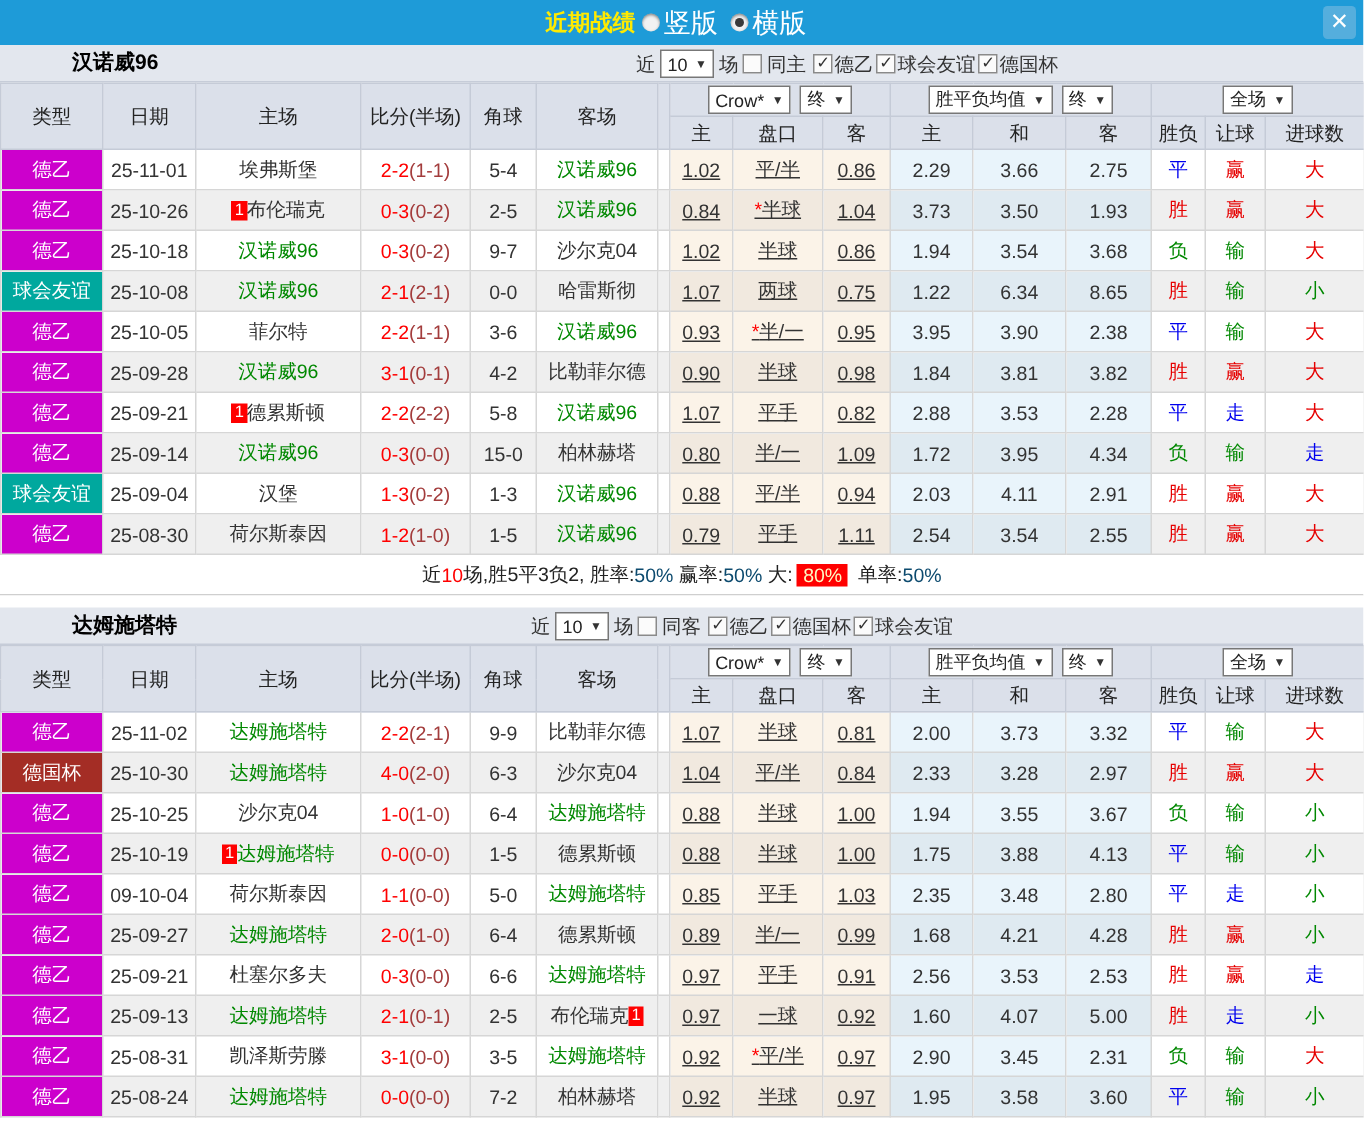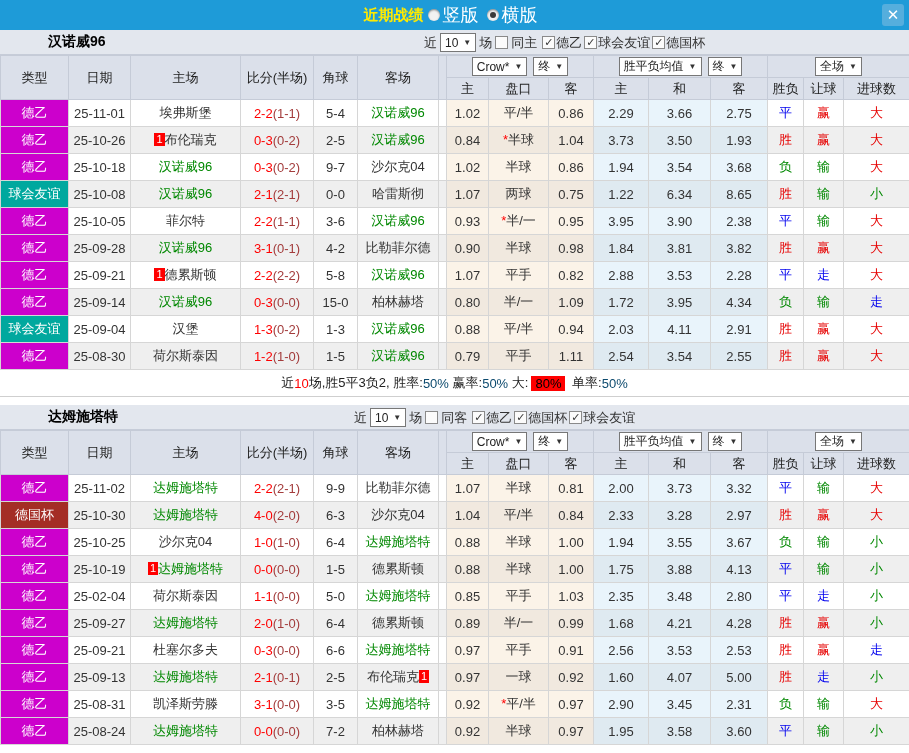--- a/index.html
+++ b/index.html
@@ -36,41 +36,41 @@
   .lg-item { display: inline-flex; align-items: center; gap: 1px; margin-left: 2px; }
 
   
   table { border-collapse: collapse; table-layout: fixed; width: 909px; }
   thead th { background: #dbe0ea; font-weight: normal; color: #222; font-size: 13px;
     border: 1px solid #c5cbd7; height: 22px; text-align: center; }
   thead .dd-cell { display: flex; justify-content: center; gap: 6px; align-items: center; }
   tbody td { border: 1px solid #d6d6d6; height: 27px; text-align: center;
     font-size: 13px; color: #333; background: #fff; overflow: hidden; }
   tr.even td { background: #efefef; }
-  td.c-odds { background: #fbf3e8; } tr.even td.c-odds { background: #f1e9df; }
+  td.c-odds { background: #fbf3e8; text-decoration: underline; } tr.even td.c-odds { background: #f1e9df; }
   td.c-avg { background: #e9f4fb; } tr.even td.c-avg { background: #dfeaf1; }
   td.c-type { color: #fff; }
   td.c-type.lg-de2 { background: #cc00cc; }
   td.c-type.lg-fr  { background: #00a89e; }
   td.c-type.lg-cup { background: #a42d25; }
   .team { color: #333; cursor: pointer; }
   .team.on { color: #008800; }
   .sc { color: #ff0000; cursor: pointer; } .half { color: #a33c3c; cursor: pointer; }
   .badge { background: #ff0000; color: #fff; font-size: 11px; line-height: 13px;
     padding: 0 2px; display: inline-block; vertical-align: 1px; }
   .badge:empty { display: none; }
   .star { color: #ff0000; }
   .t-red { color: #e60000; } .t-blue { color: #0000ee; } .t-green { color: #008800; }
 
   
   .summary { height: 27px; background: #fff; border-bottom: 1px solid #cfcfcf;
     display: flex; align-items: center; justify-content: center; font-size: 13px;
     color: #222; white-space: pre; }
   .seg-r { color: #ff0000; } .seg-b { color: #0c4a6e; }
-  .seg-rb { background: #ff0000; color: #000000; padding: 0 4px; margin: 0 3px; }
+  .seg-rb { background: #ff0000; color: #fef9c3; padding: 0 4px; margin: 0 3px; }
 
   .panel-gap { height: 8px; background: #fff; }
 </style>
 </head>
 <body>
 
 <div class="topbar">
   <span class="topbar-title">近期战绩</span>
   <span style="display:inline-flex;align-items:center;">
 
@@ -555,21 +555,21 @@
           <td class="c-avg">1.75</td>
           <td class="c-avg">3.88</td>
           <td class="c-avg">4.13</td>
           <td class="res t-blue">平</td>
           <td class="res t-green">输</td>
           <td class="res t-green">小</td>
         </tr>
 
         <tr>
           <td class="c-type lg-de2"><span>德乙</span></td>
-          <td>25-02-04</td>
+          <td>09-10-04</td>
           <td><span class="team">荷尔斯泰因</span></td>
           <td><span class="sc">1-1</span><span class="half">(0-0)</span></td>
           <td>5-0</td>
           <td><span class="team on">达姆施塔特</span></td>
           <td></td>
           <td class="c-odds">0.85</td>
           <td class="c-odds pan">平手</td>
           <td class="c-odds">1.03</td>
           <td class="c-avg">2.35</td>
           <td class="c-avg">3.48</td>

